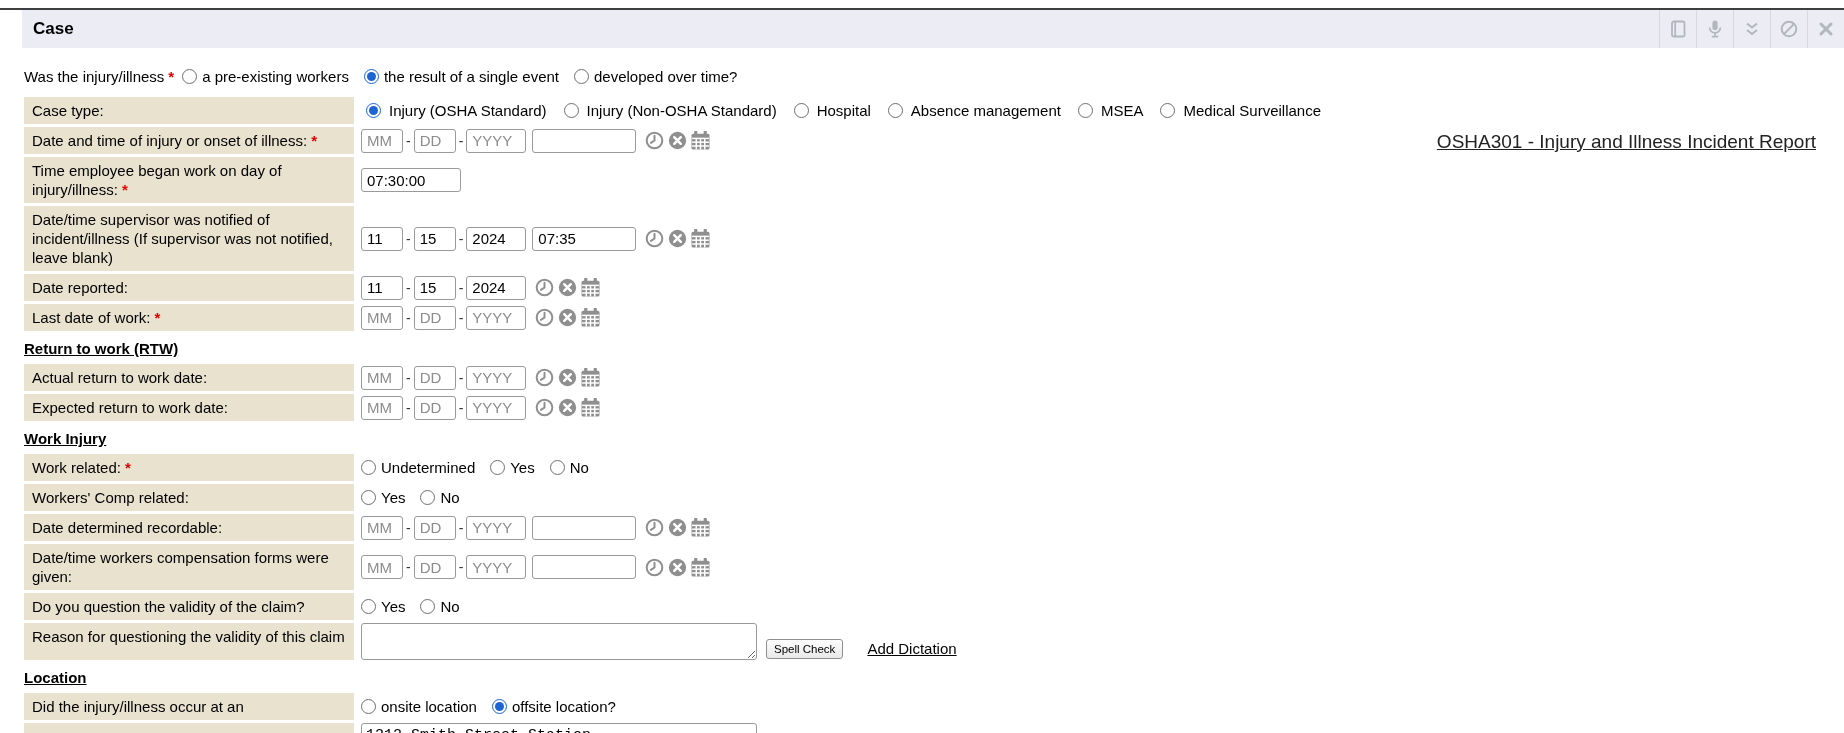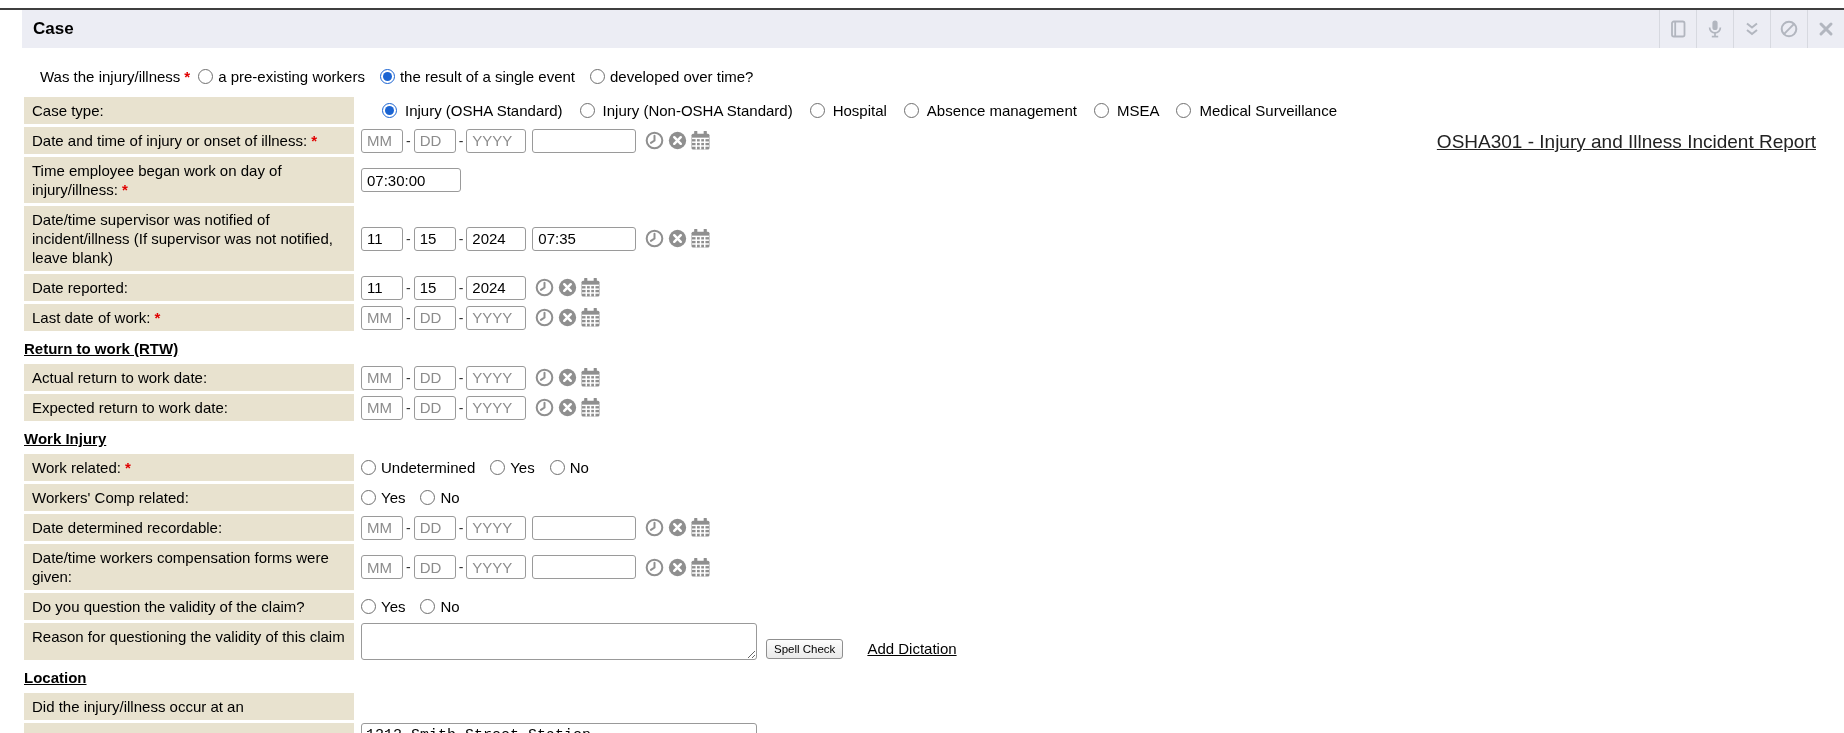--- a/index.html
+++ b/index.html
@@ -25,21 +25,21 @@
   .content { margin-left:24px; padding-top:15px; padding-right:10px; }
   .row { display:flex; margin-bottom:3px; position:relative; }
   .lbl {
     width:330px; flex:none; background:#e8e2cf; padding:4px 8px;
     font-size:15px; line-height:19px;
   }
   .lbl.center { display:flex; align-items:center; }
   .req { color:#e00000; font-weight:bold; padding-left:4px; }
   .fld { display:flex; align-items:center; padding-left:7px; min-height:27px; flex:1; }
   .fld.top { align-items:flex-end; }
-  .inline-row { display:flex; align-items:center; font-size:15px; margin:0 0 8px 16px; min-height:26px; }
+  .inline-row { display:flex; align-items:center; font-size:15px; margin:0 0 8px 0; min-height:26px; }
   .sec {
     font-size:15px; font-weight:bold; text-decoration:underline;
     margin:9px 0 7px 0;
   }
   
   .ti {
     height:24px; border:1px solid #9a9a9a; border-radius:3px;
     font-family:"Liberation Sans", sans-serif; font-size:15px; padding:0 5px; color:#000;
     background:#fff;
   }
@@ -186,21 +186,21 @@
           <span class="radio"></span>
           <span class="txt">developed over time?</span>
         </span>
     </span>
   </div>
 
   <div class="row">
     <div class="lbl center">
         <span>Case type:</span>
       </div>
-    <div class="fld" style="padding-left:28px;">
+    <div class="fld" style="padding-left:12px;">
       <span class="rgroup spread">
         <span class="opt">
             <span class="radio checked"></span>
             <span class="txt" style="padding-left:8px;">Injury (OSHA Standard)</span>
           </span>
         <span class="opt">
             <span class="radio"></span>
             <span class="txt" style="padding-left:8px;">Injury (Non-OSHA Standard)</span>
           </span>
         <span class="opt">
@@ -482,20 +482,32 @@
       <a class="dict">Add Dictation</a>
     </div>
   </div>
 
   <div class="sec">Location</div>
 
   <div class="row">
     <div class="lbl center">
         <span>Did the injury/illness occur at an</span>
       </div>
+    <div class="fld">
+      <span class="rgroup">
+        <span class="opt">
+            <span class="radio"></span>
+            <span class="txt">onsite location</span>
+          </span>
+        <span class="opt">
+            <span class="radio checked"></span>
+            <span class="txt">offsite location?</span>
+          </span>
+      </span>
+    </div>
   </div>
 
   <div class="row">
     <div class="lbl center"></div>
     <div class="fld" style="align-items:flex-start;">
       <textarea class="ta address" style="">1212 Smith Street Station.
 Fort Wayne, IN 46804</textarea>
     </div>
   </div>
 

